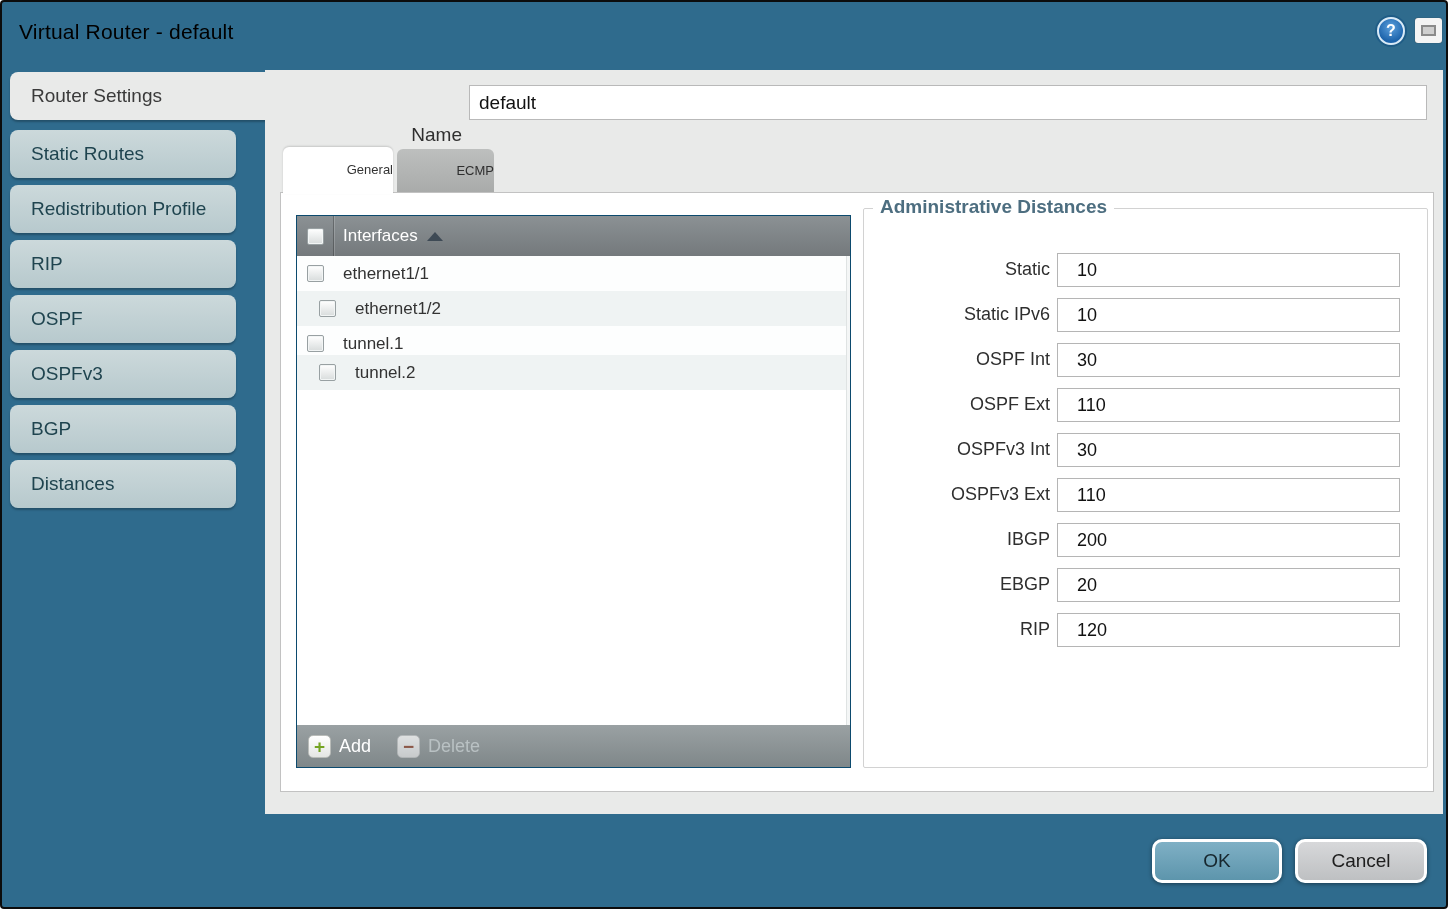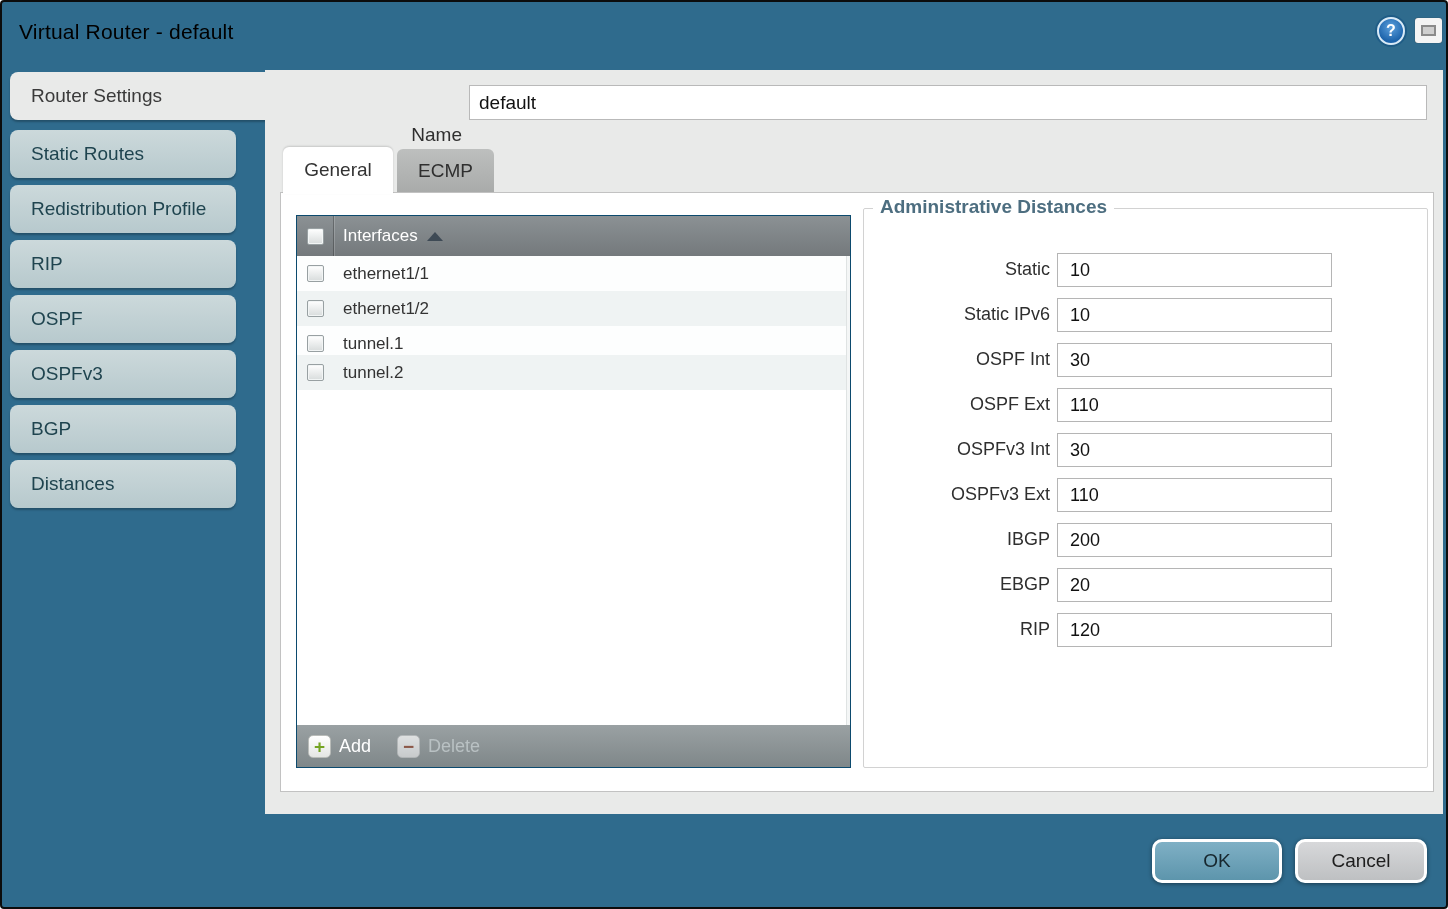--- a/index.html
+++ b/index.html
@@ -32,21 +32,21 @@
     width:262px; border-radius:8px 0 0 8px; background:#e9eae9; color:#3a3a3a;
   }
   
   .content{ position:absolute; left:263px; top:68px; width:1178px; height:744px; background:#e9eae9; }
   .name-label{ position:absolute; left:380px; top:89px; width:80px; text-align:right; font-size:19px; color:#2f2f2f;margin-top:33px; }
   .name-input{
     position:absolute; left:467px; top:83px; width:958px; height:35px; background:#fff;
     border:1px solid #b9b9b9; font-family:"Liberation Sans",sans-serif; font-size:19px; color:#111; padding:0 9px;
   }
   
-  .tab{ position:absolute; font-size:19px; text-align:center; border-radius:6px 6px 0 0; cursor:pointer; }
+  .tab{ position:absolute; font-size:13px; text-align:right; border-radius:6px 6px 0 0; cursor:pointer; }
   .tab.general{ left:281px; top:145px; width:110px; height:47px; background:#ffffff; color:#333;
     line-height:46px; z-index:3; box-shadow:0 -1px 2px rgba(0,0,0,.15);}
   .tab.ecmp{ left:395px; top:147px; width:97px; height:45px; background:linear-gradient(#bdbfbe,#a8aaa9);
     color:#2f2f2f; line-height:44px; z-index:1; }
   .panel{
     position:absolute; left:278px; top:190px; width:1154px; height:600px; background:#ffffff;
     border:1px solid #c2c2c2; z-index:2;
   }
   
   .table{ position:absolute; left:15px; top:22px; width:555px; height:553px; border:1px solid #0c4a6e; background:#fff; }
@@ -60,21 +60,21 @@
   .sort-asc{ display:inline-block; width:0; height:0; margin-left:9px;
     border-left:8px solid transparent; border-right:8px solid transparent; border-bottom:9px solid #3e4a55; }
   .checkbox{
     width:17px; height:17px; border:1px solid #98a0a2; border-radius:2px;
     background:linear-gradient(#ffffff,#d8dcdc); box-shadow:inset 0 0 0 1px #f2f5f5; cursor:pointer;
   }
   .trow{ position:absolute; left:0; width:100%; height:35px; display:flex; align-items:center; cursor:pointer; }
   .trow .cb-cell{ width:37px; display:flex; align-items:center; justify-content:center; }
   .trow .rlabel{ font-size:17px; color:#333; padding-left:9px; }
   .trow.odd{ background:#fdfefe; }
-  .trow.even{ background:#eff3f3; }
+  .trow.even{ background:#eff3f3;padding-left:12px; }
   .vtrack{ position:absolute; right:0; top:40px; width:4px; height:471px; background:#f4f6f6; border-left:1px solid #dfe3e3; cursor:pointer; }
   .tfoot{
     position:absolute; left:0; bottom:0; width:100%; height:42px;
     background:linear-gradient(#9aa1a3,#7f8789); display:flex; align-items:center; gap:26px; padding-left:11px;
   }
   .foot-btn{ display:flex; align-items:center; gap:8px; cursor:pointer; }
   .icon-sq{ width:23px; height:23px; border-radius:5px; display:flex; align-items:center; justify-content:center;
     font-weight:bold; font-size:19px; line-height:21px; }
   .add-icon{ background:linear-gradient(#ffffff,#e4e6e4); border:1px solid #b9bcb9; color:#74a422; }
   .del-icon{ background:linear-gradient(#f2f3f3,#d8dadb); border:1px solid #bcbfc0; color:#8c4a35; opacity:.8; }
@@ -85,22 +85,22 @@
     position:absolute; left:582px; top:15px; width:565px; height:560px;
     border:1px solid #d2d2d2; border-radius:2px;
   }
   .legend{
     position:absolute; left:9px; top:-13px; background:#ffffff; padding:0 7px;
     font-size:19px; font-weight:bold; color:#4d6e80;
   }
   .frow{ position:absolute; left:0; width:100%; height:34px; }
   .flab{ position:absolute; left:0; top:6px; width:186px; text-align:right; font-size:18px; color:#2f2f2f; }
   .finput{
-    position:absolute; left:193px; top:0; width:275px; height:34px; background:#fff;
-    border:1px solid #b5b5b5; font-family:"Liberation Sans",sans-serif; font-size:18px; color:#111; padding:0 12px;
+    position:absolute; left:193px; top:0; width:343px; height:34px; background:#fff;
+    border:1px solid #b5b5b5; font-family:"Liberation Sans",sans-serif; font-size:18px; color:#111; padding:0 19px;
   }
   
   .btn{
     position:absolute; top:837px; height:44px; border:3px solid #ffffff; border-radius:10px;
     font-size:19px; display:flex; align-items:center; justify-content:center; cursor:pointer;
     box-shadow:0 1px 4px rgba(0,0,0,.45);
   }
   .btn.ok{ left:1150px; width:130px; background:linear-gradient(#7fb0c5,#5d95ac); color:#16262d; }
   .btn.cancel{ left:1293px; width:132px; background:linear-gradient(#d7d8da,#bec0c2); color:#1d1d1d; }
 </style>

